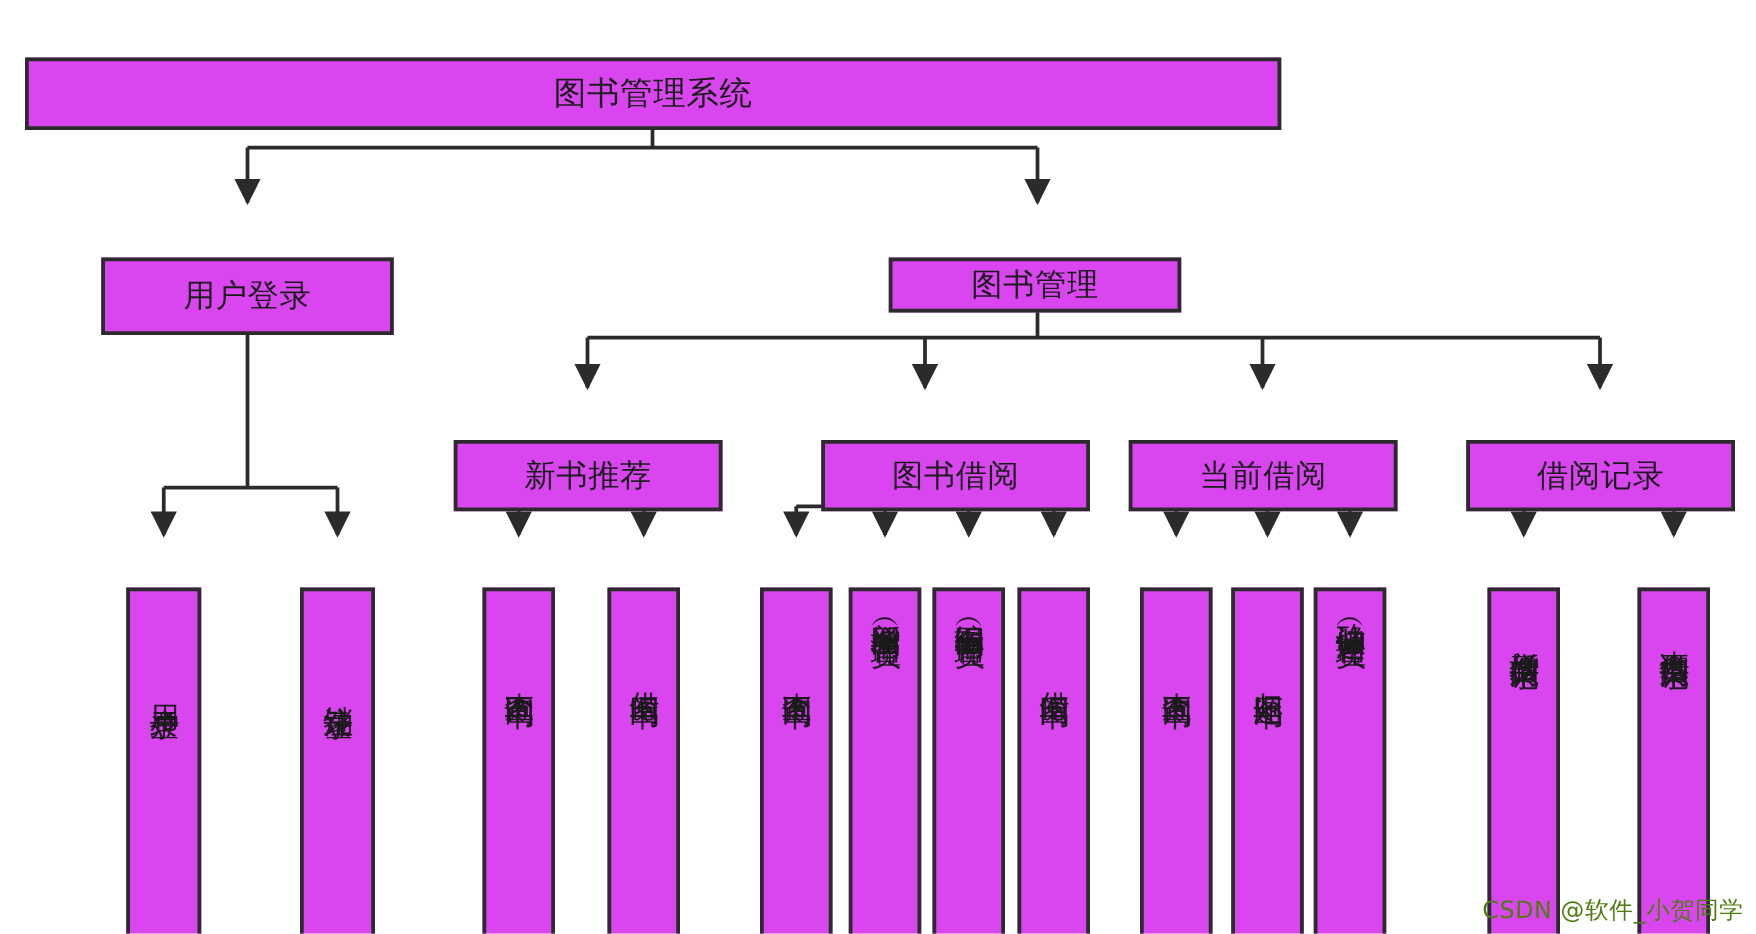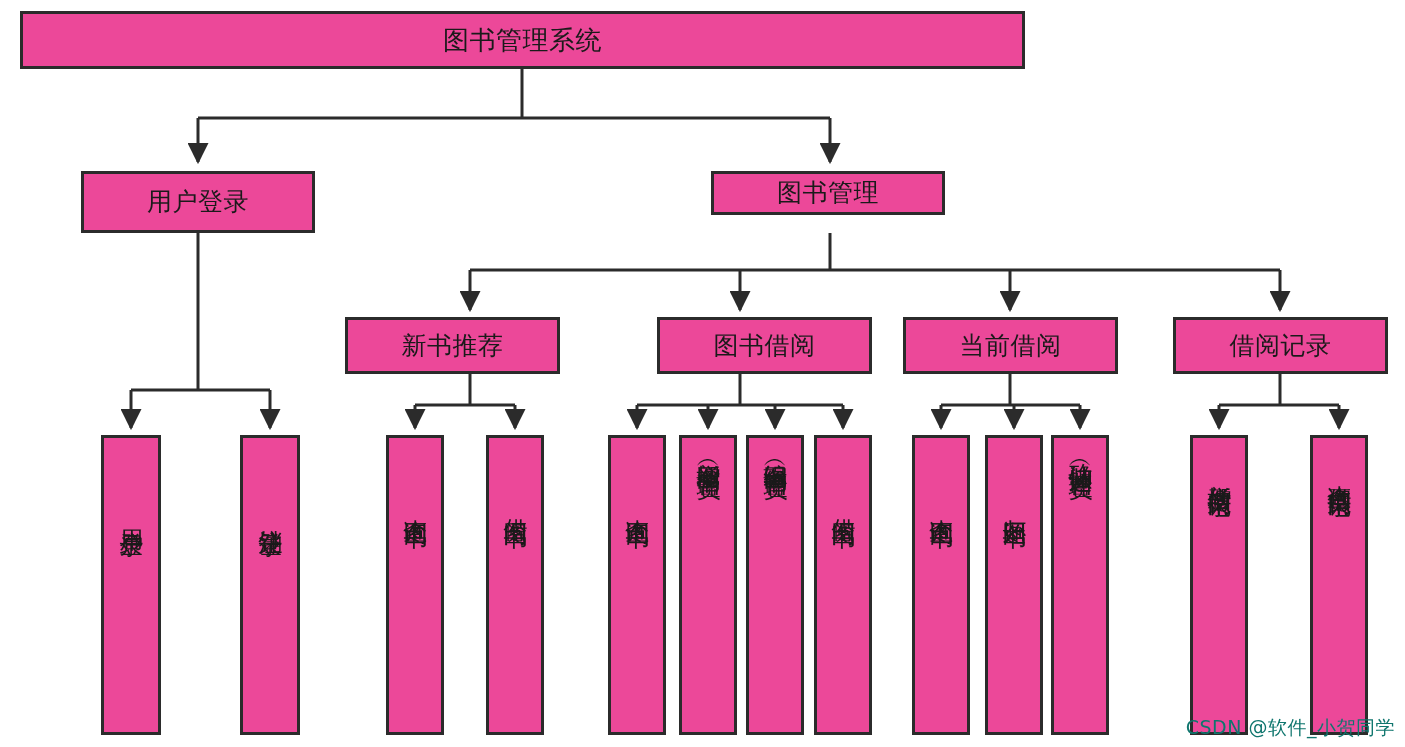--- a/index.html
+++ b/index.html
@@ -21,27 +21,28 @@
     left: 0;
     top: 0;
     width: 1405px;
     height: 747px;
     pointer-events: none;
   }
   .node {
     position: absolute;
     box-sizing: border-box;
     border: 3px solid #2b2b2b;
-    background: #ec4899;
+    background: #d946ef;
     display: flex;
     align-items: center;
     justify-content: center;
     color: #1a1a1a;
     text-align: center;
     z-index: 2;
+    margin-top: 35px;
   }
   .node.h {
     
     font-size: 25px;
     line-height: 1.1;
     letter-spacing: 0.5px;
   }
   .node.root {
     font-size: 26px;
     border-width: 3px;
@@ -59,21 +60,21 @@
     text-orientation: upright;
     white-space: nowrap;
     line-height: 1.05;
     display: block;
   }
   .watermark {
     position: absolute;
     right: 10px;
     bottom: 6px;
     font-size: 19px;
-    color: #0f766e;
+    color: #4d7c0f;
     letter-spacing: 0.5px;
     z-index: 3;
     white-space: nowrap;
     font-family: "DejaVu Sans", "Liberation Sans", sans-serif;
   }
 </style>
 </head>
 <body>
 
 <div id="canvas">
@@ -148,21 +149,21 @@
     <span>图书管理系统</span>
   </div>
 
   <div class="node h" style="left:81px; top:171px; width:234px; height:62px;">
     <span>用户登录</span>
   </div>
   <div class="node h" style="left:711px; top:171px; width:234px; height:44px;">
     <span>图书管理</span>
   </div>
 
-  <div class="node h" style="left:345px; top:317px; width:215px; height:57px;">
+  <div class="node h" style="left:363px; top:317px; width:215px; height:57px;">
     <span>新书推荐</span>
   </div>
   <div class="node h" style="left:657px; top:317px; width:215px; height:57px;">
     <span>图书借阅</span>
   </div>
   <div class="node h" style="left:903px; top:317px; width:215px; height:57px;">
     <span>当前借阅</span>
   </div>
   <div class="node h" style="left:1173px; top:317px; width:215px; height:57px;">
     <span>借阅记录</span>

